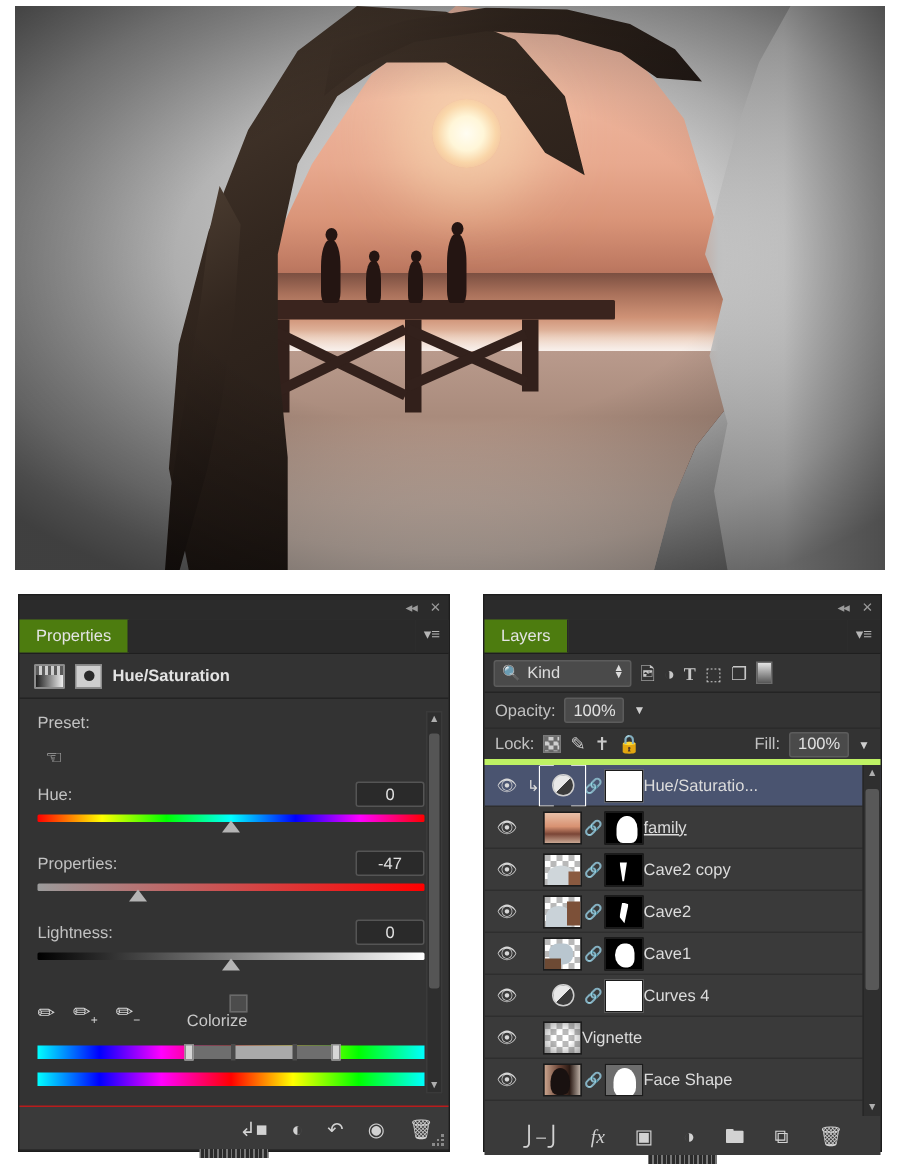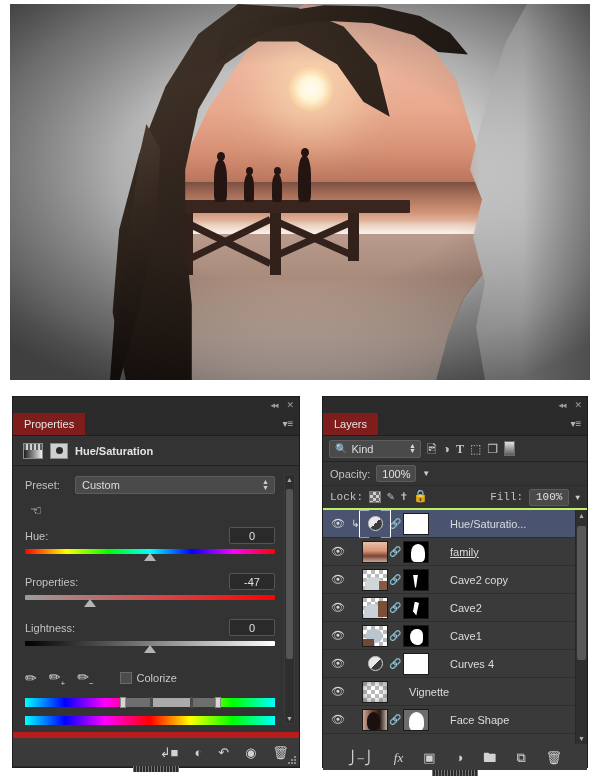--- a/index.html
+++ b/index.html
@@ -120,21 +120,21 @@
 
   .tabrow {
     height: 23px; background: #323232; display: flex; align-items: stretch;
     border-bottom: 1px solid #1f1f1f; position: relative;
   }
   .tab {
     background: #3b3b3b; color: #cfcfcf;
     display: flex; align-items: center; padding: 0 11px;
     font-size: 11px; border-right: 1px solid #282828;
   }
-  .tab.active { background: #7f1d1d; color: #e4e4e4; }
+  .tab.active { background: #4d7c0f; color: #e4e4e4; }
   .tab-filler { flex: 1; background: #2a2a2a; }
   .panel-menu {
     width: 22px; background: #2a2a2a;
     display: flex; align-items: center; justify-content: center;
     color: #b5b5b5; font-size: 10px; cursor: pointer;
   }
   .panel-menu .bars { display: inline-block; line-height: .8; }
 
   
   .prop-head {
@@ -155,22 +155,22 @@
   }
   .mask-dot {
     width: 18px; height: 16px; background: #cfcfcf; border: 1px solid #8d8d8d;
     display: flex; align-items: center; justify-content: center;
   }
   .mask-dot i { width: 7px; height: 7px; border-radius: 50%; background: #2a2a2a; display:block; }
   .prop-title { font-weight: bold; color: #e3e3e3; font-size: 11px; }
 
   .prop-body {
     position: relative; height: 272px; background: #333333;
-    padding: 10px 24px 0 12px;
-    border-bottom: 6px solid #b91c1c;
+    padding: 10px 16px 0 12px;
+    border-bottom: 1px solid #b91c1c;
   }
   .row { display: flex; align-items: center; gap: 8px; margin-bottom: 9px; }
   .lbl { color: #c2c2c2; font-size: 11px; }
   .lbl.w44 { width: 42px; }
 
   .sel {
     flex: 1; height: 18px; background: #4a4a4a; border: 1px solid #5c5c5c;
     border-radius: 2px; color: #dcdcdc; font-size: 11px;
     display: flex; align-items: center; padding: 0 6px; position: relative; cursor: pointer;
   }
@@ -259,21 +259,21 @@
     padding: 0 5px; position: relative; color: #dcdcdc; font-size: 11px; cursor: pointer;
   }
   .fico { color: #c7c7c7; font-size: 12px; cursor: pointer; line-height: 1; }
   .toggle-chip { width: 11px; height: 15px; background: linear-gradient(to bottom,#e3e3e3,#5a5a5a); border: 1px solid #6c6c6c; cursor: pointer; }
 
   .mode-row, .lock-row {
     height: 24px; background: #333333; display: flex; align-items: center;
     gap: 6px; padding: 0 7px;
   }
   .mode-row { border-bottom: 1px solid #2b2b2b; }
-  .lock-row { border-bottom: 2px solid #bef264; font-family: Liberation Mono, monospace; }
+  .lock-row { border-bottom: 4px solid #bef264; }
   .blend-sel {
     width: 112px; height: 18px; background: #4a4a4a; border: 1px solid #5c5c5c;
     border-radius: 2px; color: #dcdcdc; font-size: 11px;
     display: flex; align-items: center; padding: 0 6px; position: relative; cursor: pointer;
   }
   .mini-num {
     width: 40px; height: 17px; background: #4a4a4a; border: 1px solid #5c5c5c;
     color: #e0e0e0; font-size: 11px; display: flex; align-items: center;
     justify-content: center; border-radius: 2px; cursor: text;
   }
@@ -303,21 +303,21 @@
     background-image:
       conic-gradient(#ffffff 0 25%, #b9b9b9 0 50%, #ffffff 0 75%, #b9b9b9 0);
     background-size: 8px 8px;
   }
   .link-ico { width: 15px; text-align: center; color: #cfcfcf; font-size: 10px; cursor: pointer; }
   .maskthumb {
     width: 26px; height: 22px; border: 1px solid #1b1b1b; background: #000;
     position: relative; overflow: hidden; flex: none;
   }
   .maskthumb.white { background: #ffffff; }
-  .layer-name { margin-left: 21px; color: #dcdcdc; font-size: 11px; white-space: nowrap; }
+  .layer-name { margin-left: 0; color: #dcdcdc; font-size: 11px; white-space: nowrap; }
   .layer-name.underlined { text-decoration: underline; }
   .clip-arrow { width: 13px; text-align: center; color: #dcdcdc; font-size: 10px; }
   .sel-frame {
     position: relative; width: 26px; height: 22px; flex: none;
     display: flex; align-items: center; justify-content: center;
   }
   .sel-frame::before {
     content: ""; position: absolute; inset: -3px;
     border: 1px solid #ffffff;
     clip-path: polygon(0 0,32% 0,32% 1px,0 1px,0 100%,32% 100%,32% calc(100% - 1px),1px calc(100% - 1px),1px 0,
@@ -424,24 +424,20 @@
       <span class="mask-dot">
           <i></i>
         </span>
       <span class="prop-title">Hue/Saturation</span>
     </div>
 
     <div class="prop-body">
 
       <div class="row">
         <span class="lbl w44">Preset:</span>
-        <span class="sel">
-          <span>Custom</span>
-          <span class="arrows">▲<br>▼</span>
-        </span>
       </div>
 
       <div class="row">
         <span class="hand-icon">☜</span>
       </div>
 
       <div class="slider-label-row">
         <span class="lbl">Hue:</span>
         <span class="numbox">0</span>
       </div>
@@ -465,21 +461,21 @@
       </div>
       <div class="track-wrap">
         <div class="track t-light"></div>
         <div class="knob" style="left:50%;"></div>
       </div>
 
       <div class="dropper-row">
         <span class="dropper">✏</span>
         <span class="dropper">✏<sub style="font-size:8px;">+</sub></span>
         <span class="dropper">✏<sub style="font-size:8px;">−</sub></span>
-        <span style="display:flex;align-items:flex-end;margin-left:14px;">
+        <span style="display:flex;align-items:flex-end;margin-left:14px;flex-direction:column;">
           <span class="chk"></span>
           <span class="chk-label">Colorize</span>
         </span>
       </div>
 
 
       <div class="hue-bars">
         <div class="hue-bar top"></div>
         <div class="range-overlay">
           <div class="rng-fall" style="left:40%;width:10%;"></div>

